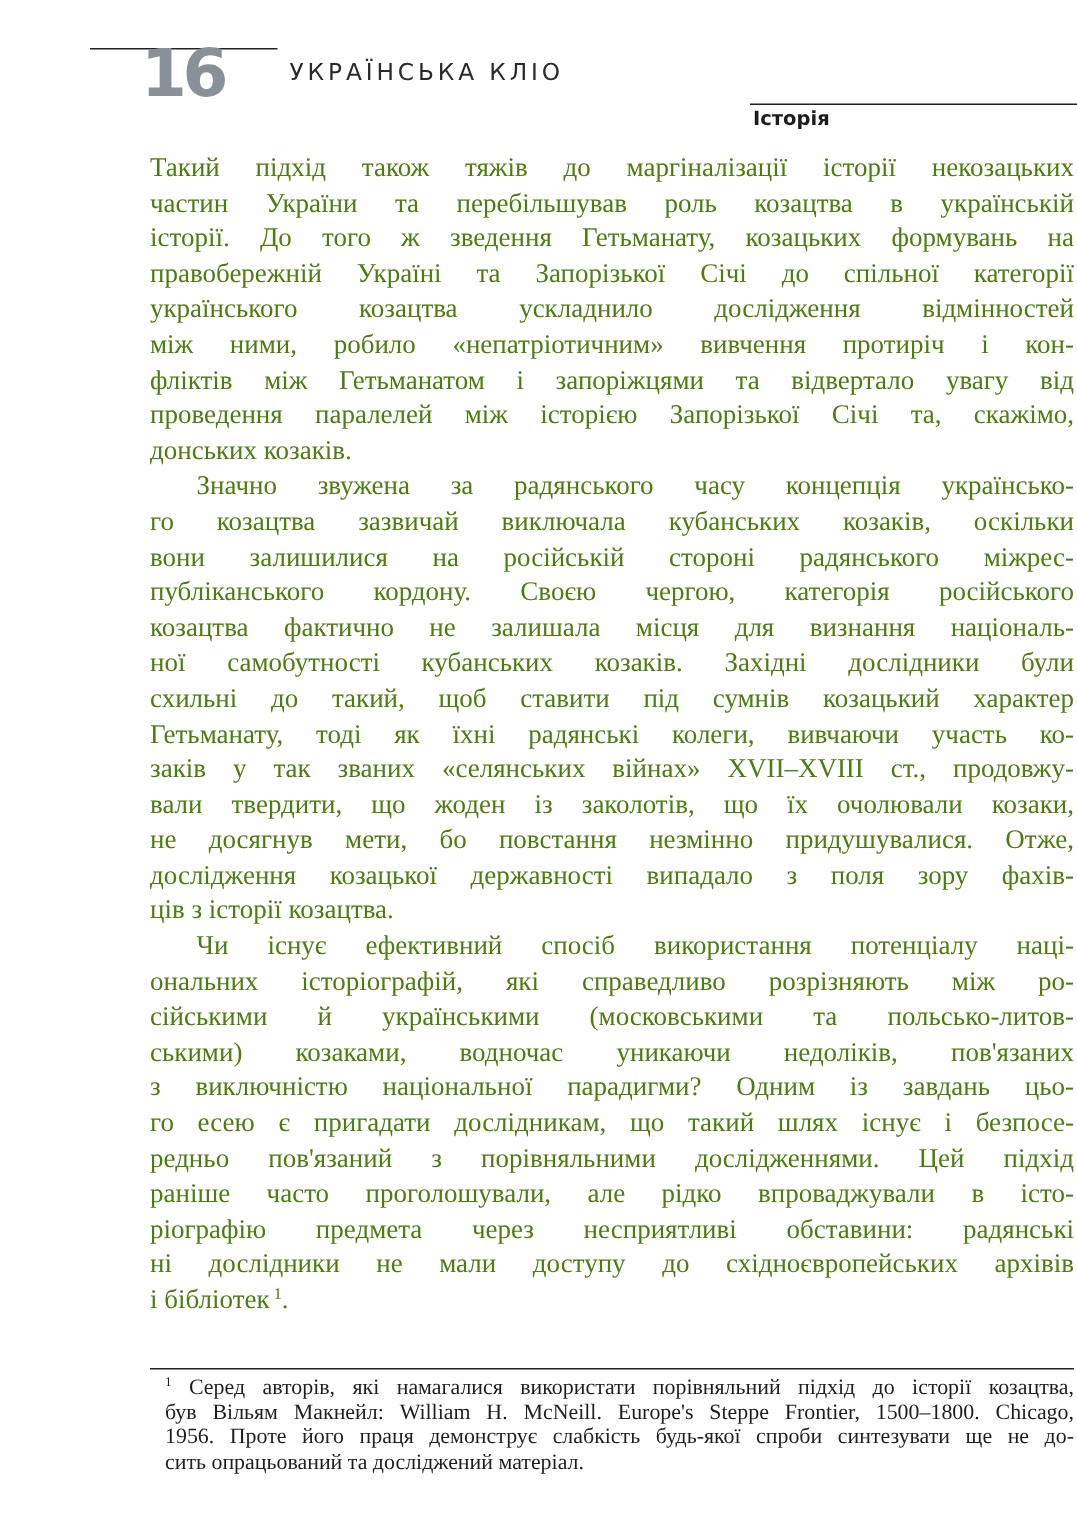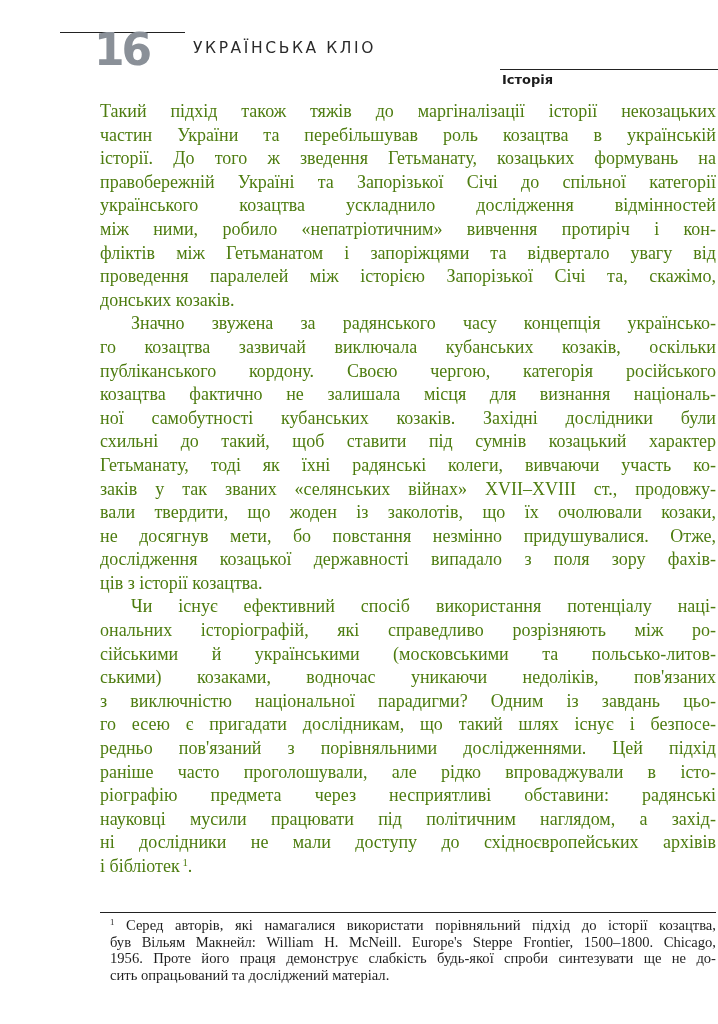--- a/index.html
+++ b/index.html
@@ -73,20 +73,21 @@
       <span class="line">правобережній Україні та Запорізької Січі до спільної категорії</span>
       <span class="line">українського козацтва ускладнило дослідження відмінностей</span>
       <span class="line">між ними, робило «непатріотичним» вивчення протиріч і кон-</span>
       <span class="line">фліктів між Гетьманатом і запоріжцями та відвертало увагу від</span>
       <span class="line">проведення паралелей між історією Запорізької Січі та, скажімо,</span>
       <span class="line last">донських козаків.</span>
     </div>
   <div id="p1">
       <span class="line" style="padding-left: 31px;">Значно звужена за радянського часу концепція українсько-</span>
       <span class="line">го козацтва зазвичай виключала кубанських козаків, оскільки</span>
+      <span class="line">вони залишилися на російській стороні радянського міжрес-</span>
       <span class="line">публіканського кордону. Своєю чергою, категорія російського</span>
       <span class="line">козацтва фактично не залишала місця для визнання національ-</span>
       <span class="line">ної самобутності кубанських козаків. Західні дослідники були</span>
       <span class="line">схильні до такий, щоб ставити під сумнів козацький характер</span>
       <span class="line">Гетьманату, тоді як їхні радянські колеги, вивчаючи участь ко-</span>
       <span class="line">заків у так званих «селянських війнах» XVII–XVIII ст., продовжу-</span>
       <span class="line">вали твердити, що жоден із заколотів, що їх очолювали козаки,</span>
       <span class="line">не досягнув мети, бо повстання незмінно придушувалися. Отже,</span>
       <span class="line">дослідження козацької державності випадало з поля зору фахів-</span>
       <span class="line last">ців з історії козацтва.</span>
@@ -94,21 +95,20 @@
   <div id="p2">
       <span class="line" style="padding-left: 31px;">Чи існує ефективний спосіб використання потенціалу наці-</span>
       <span class="line">ональних історіографій, які справедливо розрізняють між ро-</span>
       <span class="line">сійськими й українськими (московськими та польсько-литов-</span>
       <span class="line">ськими) козаками, водночас уникаючи недоліків, пов'язаних</span>
       <span class="line">з виключністю національної парадигми? Одним із завдань цьо-</span>
       <span class="line">го есею є пригадати дослідникам, що такий шлях існує і безпосе-</span>
       <span class="line">редньо пов'язаний з порівняльними дослідженнями. Цей підхід</span>
       <span class="line">раніше часто проголошували, але рідко впроваджували в істо-</span>
       <span class="line">ріографію предмета через несприятливі обставини: радянські</span>
-      <span class="line">науковці мусили працювати під політичним наглядом, а захід-</span>
       <span class="line">ні дослідники не мали доступу до східноєвропейських архівів</span>
       <span class="line last">і бібліотек<sup> 1</sup>.</span>
     </div>
 </div>
 
 <div class="fn-rule"></div>
 <div class="footnote" id="fn">
     <span class="fn-line"><sup>1</sup> Серед авторів, які намагалися використати порівняльний підхід до історії козацтва,</span>
     <span class="fn-line">був Вільям Макнейл: William H. McNeill. Europe's Steppe Frontier, 1500–1800. Chicago,</span>
     <span class="fn-line">1956. Проте його праця демонструє слабкість будь-якої спроби синтезувати ще не до-</span>

